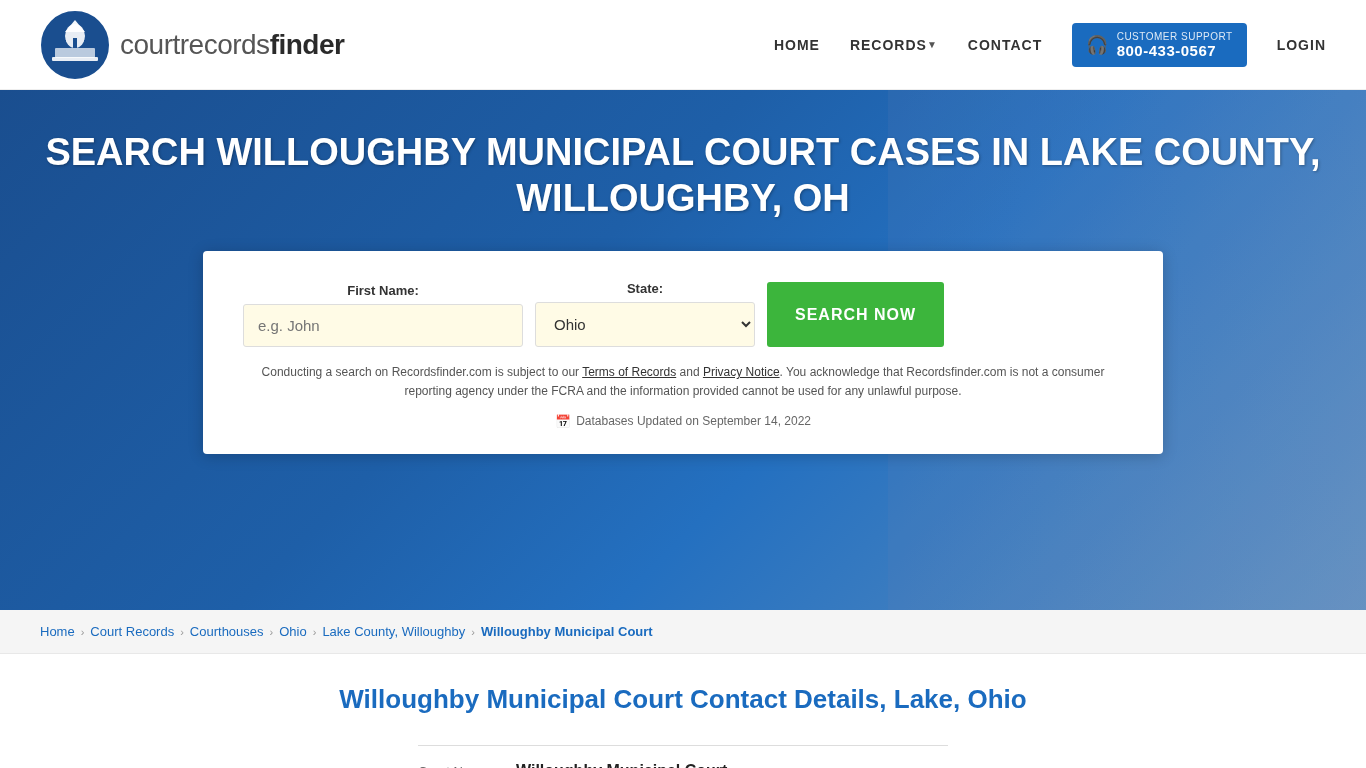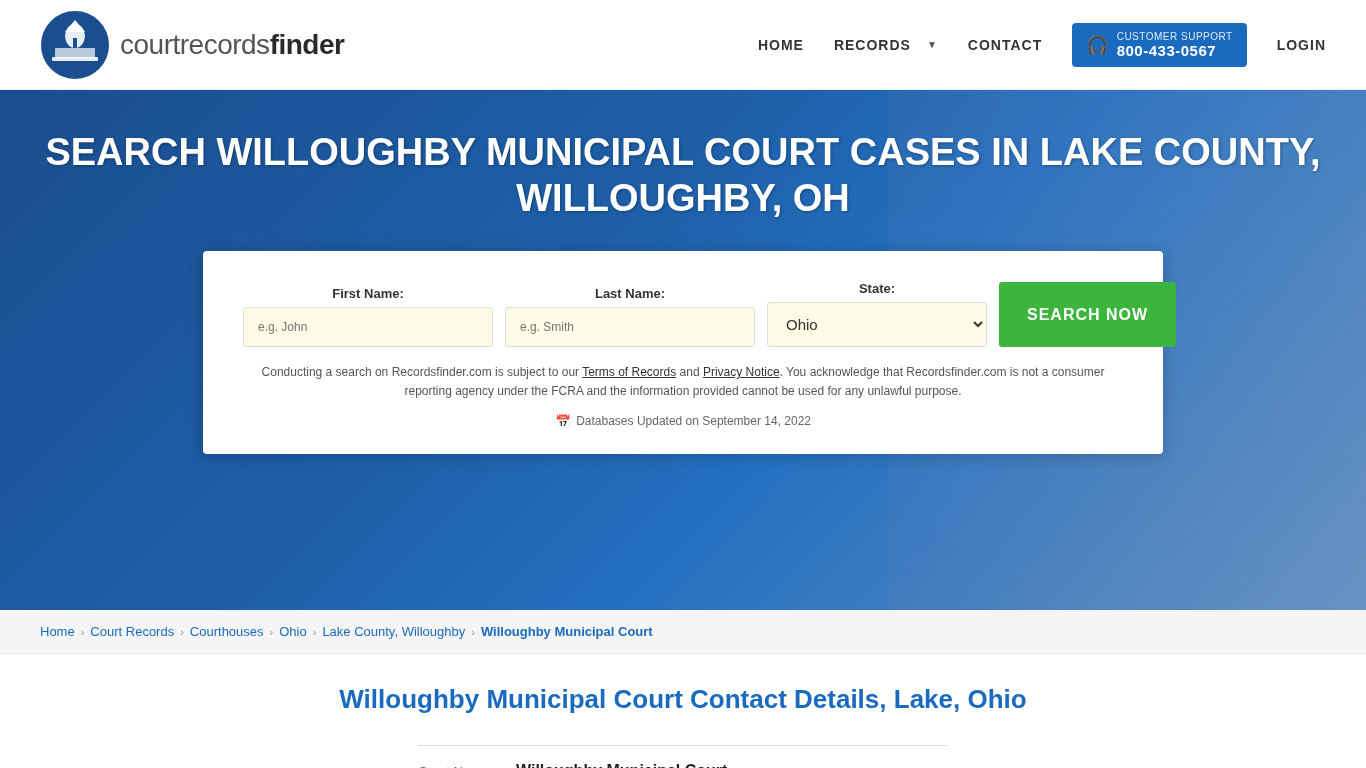--- a/index.html
+++ b/index.html
@@ -43,21 +43,21 @@
       text-decoration: none;
       font-size: 14px;
       font-weight: 700;
       color: #333;
       letter-spacing: 1px;
       text-transform: uppercase;
     }
     .nav-records {
       display: flex;
       align-items: center;
-      gap: 16px;
+      gap: 0;
     }
     .nav-records .chevron {
       font-size: 10px;
       color: #555;
     }
     .support-btn {
       display: flex;
       align-items: center;
       gap: 8px;
       background: #1a6bbf;
@@ -149,24 +149,24 @@
     }
     .field-group label {
       font-size: 13px;
       font-weight: 600;
       color: #333;
     }
     .field-group input {
       border: 1px solid #ddd;
       border-radius: 3px;
       padding: 12px 14px;
-      font-size: 12px;
+      font-size: 15px;
       color: #aaa;
       background: #fffbe6;
-      width: 250px;
+      width: 280px;
       outline: none;
     }
     .field-group select {
       border: 1px solid #ddd;
       border-radius: 3px;
       padding: 12px 14px;
       font-size: 15px;
       color: #333;
       background: #fffbe6;
       width: 220px;
@@ -307,24 +307,20 @@
 
 <section class="hero">
   <h1 class="hero-title">SEARCH WILLOUGHBY MUNICIPAL COURT CASES IN LAKE COUNTY, WILLOUGHBY, OH</h1>
   <div class="search-card">
     <div class="search-fields">
       <div class="field-group">
         <label>First Name:</label>
         <input type="text" placeholder="e.g. John" style="">
       </div>
       <div class="field-group">
-        <label>Last Name:</label>
-        <input type="text" placeholder="e.g. Smith" style="">
-      </div>
-      <div class="field-group">
         <label>State:</label>
         <select>
           <option>Ohio</option>
         </select>
       </div>
       <button class="search-btn">SEARCH NOW</button>
     </div>
     <p class="disclaimer">
       Conducting a search on Recordsfinder.com is subject to our <a href="#">Terms of Records</a> and <a href="#">Privacy Notice</a>. You acknowledge that Recordsfinder.com is not a consumer reporting agency under the FCRA and the information provided cannot be used for any unlawful purpose.
     </p>

